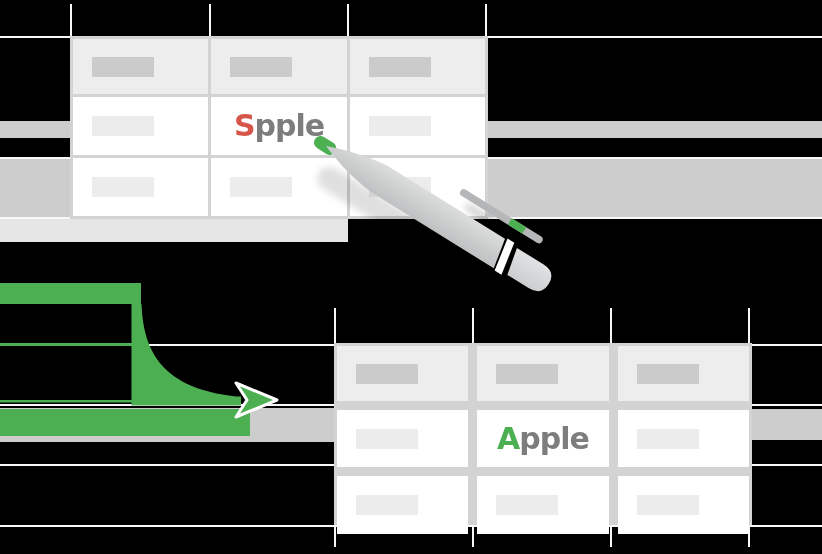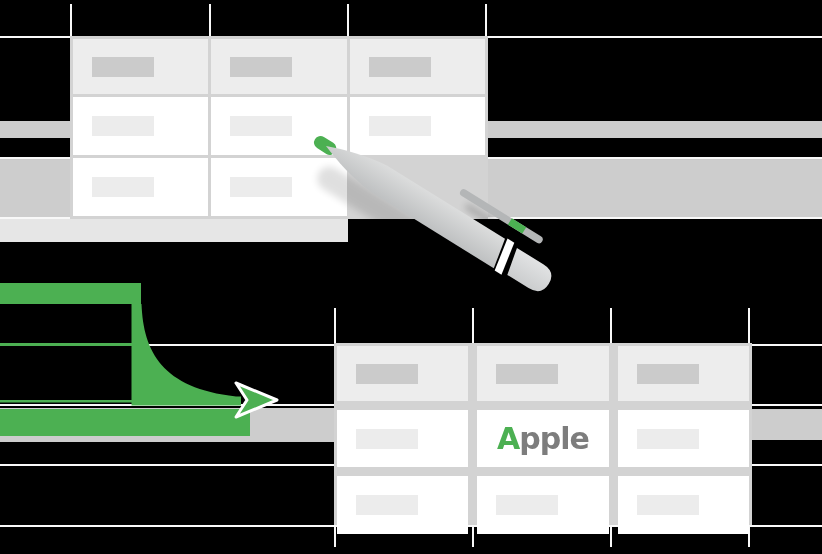--- a/index.html
+++ b/index.html
@@ -67,20 +67,23 @@
       </div>
     <div class="cell head">
         <div class="bar"></div>
       </div>
     <div class="cell head">
         <div class="bar"></div>
       </div>
     <div class="cell">
         <div class="bar"></div>
       </div>
+    <div class="cell word-cell">
+      <span class="word"><span class="first-red">S</span><span>pple</span></span>
+    </div>
     <div class="cell">
         <div class="bar"></div>
       </div>
     <div class="cell">
         <div class="bar"></div>
       </div>
     <div class="cell">
         <div class="bar"></div>
       </div>
     <div class="cell">

